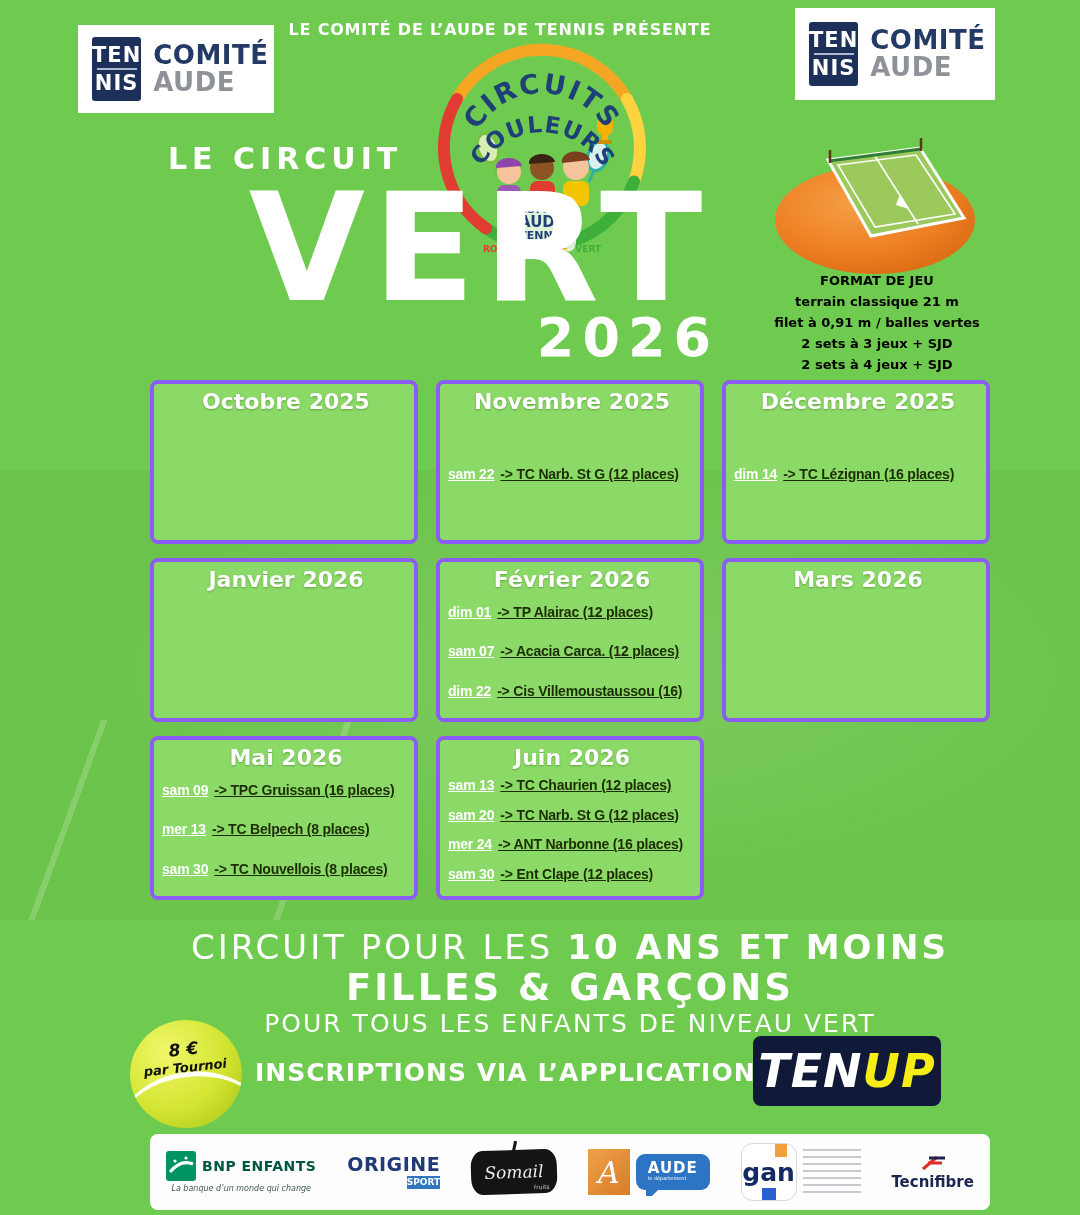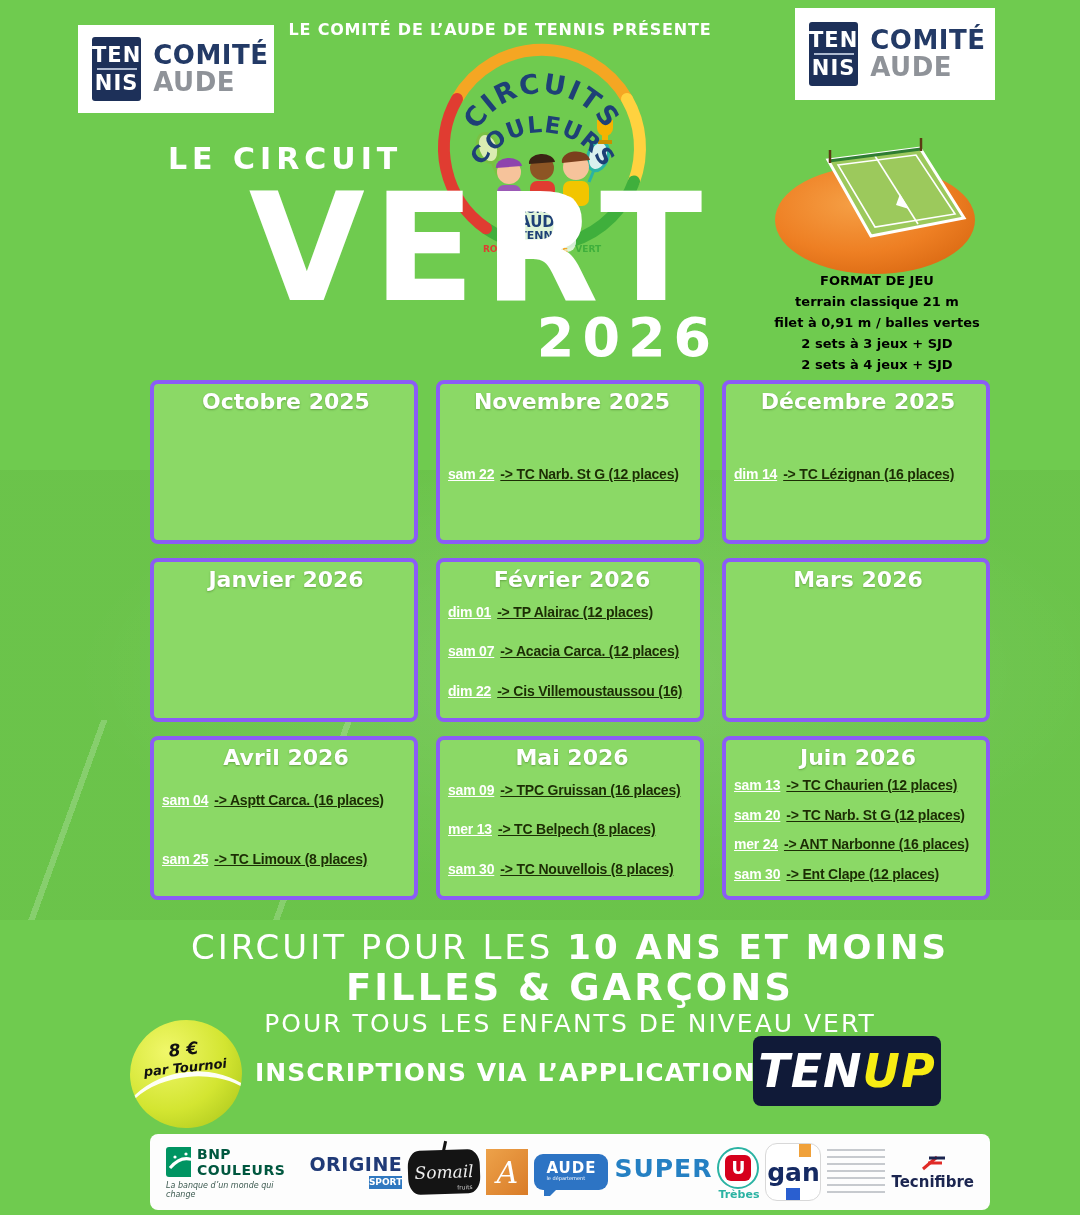--- a/index.html
+++ b/index.html
@@ -250,27 +250,20 @@
           <div class="event-row"><span class="event-day">dim 01</span><span class="event-detail">-&gt; TP Alairac (12 places)</span></div>
           <div class="event-row"><span class="event-day">sam 07</span><span class="event-detail">-&gt; Acacia Carca. (12 places)</span></div>
           <div class="event-row"><span class="event-day">dim 22</span><span class="event-detail">-&gt; Cis Villemoustaussou (16)</span></div>
         </div>
     </div>
       <div class="month-box">
       <div class="month-title">Mars 2026</div>
       <div class="event-list"></div>
     </div>
       <div class="month-box">
-      <div class="month-title">Avril 2026</div>
-      <div class="event-list">
-          <div class="event-row"><span class="event-day">sam 04</span><span class="event-detail">-&gt; Asptt Carca. (16 places)</span></div>
-          <div class="event-row"><span class="event-day">sam 25</span><span class="event-detail">-&gt; TC Limoux (8 places)</span></div>
-        </div>
-    </div>
-      <div class="month-box">
       <div class="month-title">Mai 2026</div>
       <div class="event-list">
           <div class="event-row"><span class="event-day">sam 09</span><span class="event-detail">-&gt; TPC Gruissan (16 places)</span></div>
           <div class="event-row"><span class="event-day">mer 13</span><span class="event-detail">-&gt; TC Belpech (8 places)</span></div>
           <div class="event-row"><span class="event-day">sam 30</span><span class="event-detail">-&gt; TC Nouvellois (8 places)</span></div>
         </div>
     </div>
       <div class="month-box">
       <div class="month-title">Juin 2026</div>
       <div class="event-list">
@@ -308,21 +301,21 @@
   <div class="abs sponsors">
 
     <div class="bnp-wrap">
       <div class="bnp-row">
         <svg width="30" height="30">
           <rect width="30" height="30" rx="3" fill="#009462"></rect>
           <path d="M4 21 Q15 8 27 13" fill="none" stroke="#fff" stroke-width="3"></path>
           <circle cx="9" cy="10" r="1.6" fill="#fff"></circle>
             <circle cx="20" cy="7" r="1.6" fill="#fff"></circle>
         </svg>
-        <span class="bnp-text">BNP COULEURS</span>
+        <span class="bnp-text">BNP ENFANTS</span>
       </div>
       <span class="bnp-tag">La banque d’un monde qui change</span>
     </div>
 
     <div class="origine">
       <span class="name">ORIGINE</span>
       <span class="badge">SPORT</span>
     </div>
 
     <div class="somail">
@@ -331,27 +324,20 @@
     </div>
 
     <div class="sp">
       <div class="aude-a cx">A</div>
       <div class="aude-bubble">
         <span>AUDE</span>
         <small>le département</small>
       </div>
     </div>
 
-    <div class="superu">
-      <span class="word">SUPER</span>
-      <div class="u-circle cx">
-        <div class="u-square cx">U</div>
-      </div>
-      <span class="city">Trèbes</span>
-    </div>
 
     <div class="sp">
       <div class="gan-card cx">gan</div>
       <div class="gan-lines"></div>
     </div>
 
     <div class="tecni">
       <svg width="28" height="18">
         <path d="M4 15 L18 3" stroke="#e02b27" stroke-width="3" fill="none"></path>
         <path d="M10 4 H26" stroke="#1b2550" stroke-width="3" fill="none"></path>

